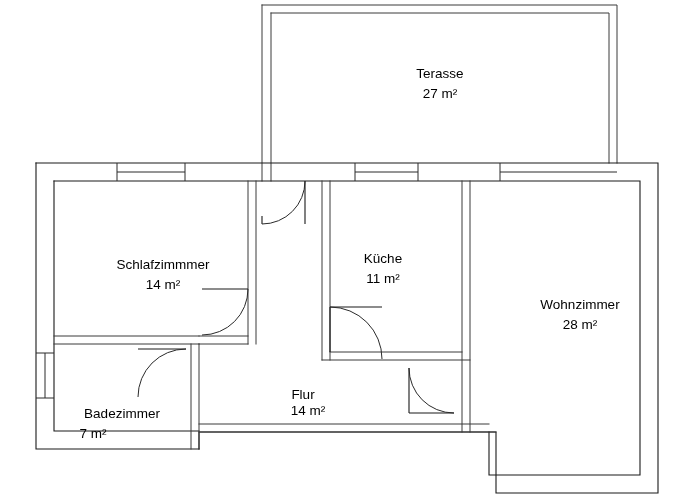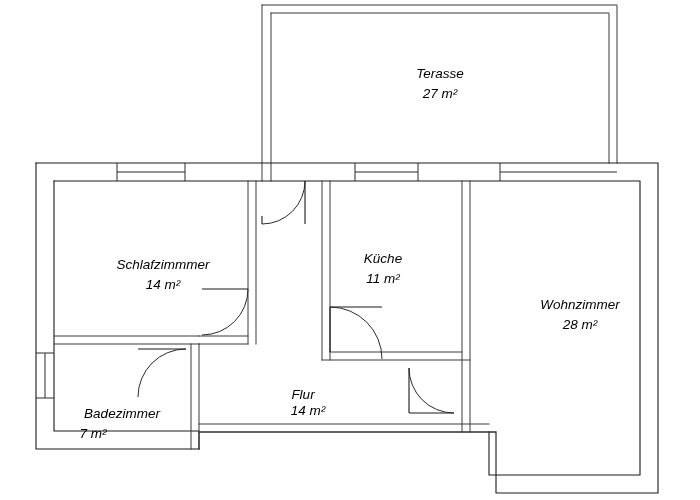--- a/index.html
+++ b/index.html
@@ -10,21 +10,20 @@
   }
   body {
     font-family: "Liberation Sans", sans-serif;
   }
   #floorplan-app {
     position: relative;
     width: 700px;
     height: 500px;
     background: #ffffff;
     overflow: hidden;
-    font-style: italic;
   }
   #floorplan-svg {
     display: block;
     width: 700px;
     height: 500px;
   }
   .wall {
     fill: none;
     stroke: #1a1a1a;
     stroke-width: 1.1;

